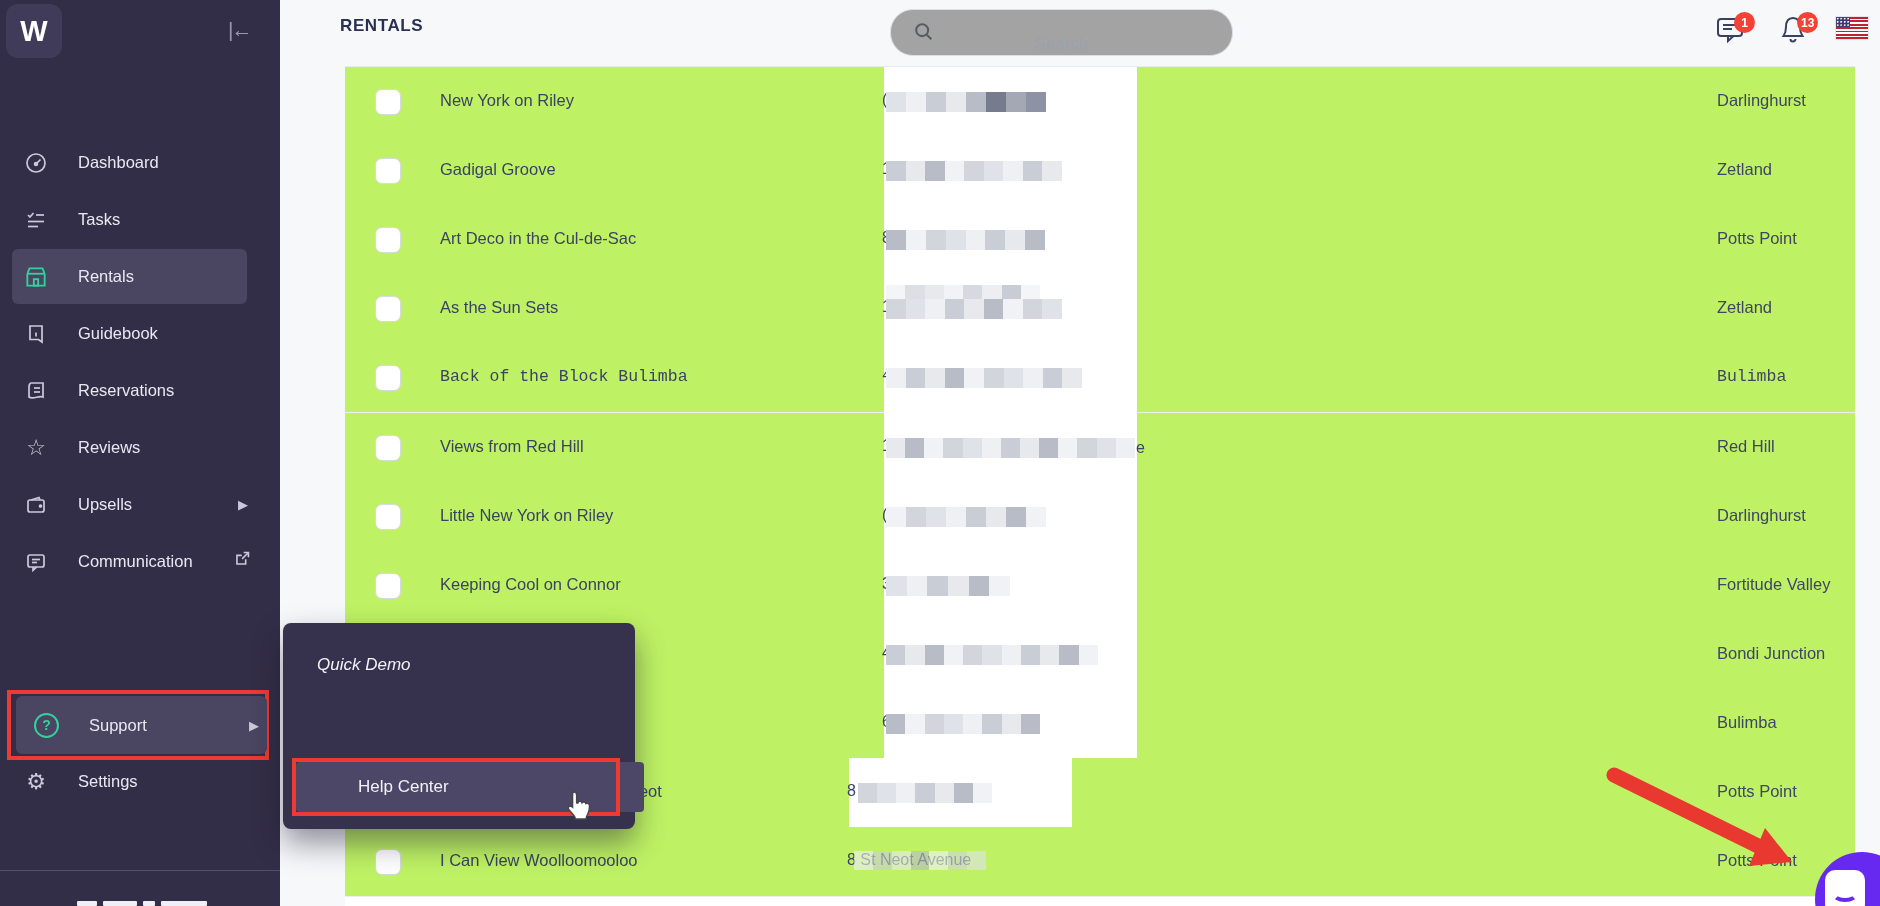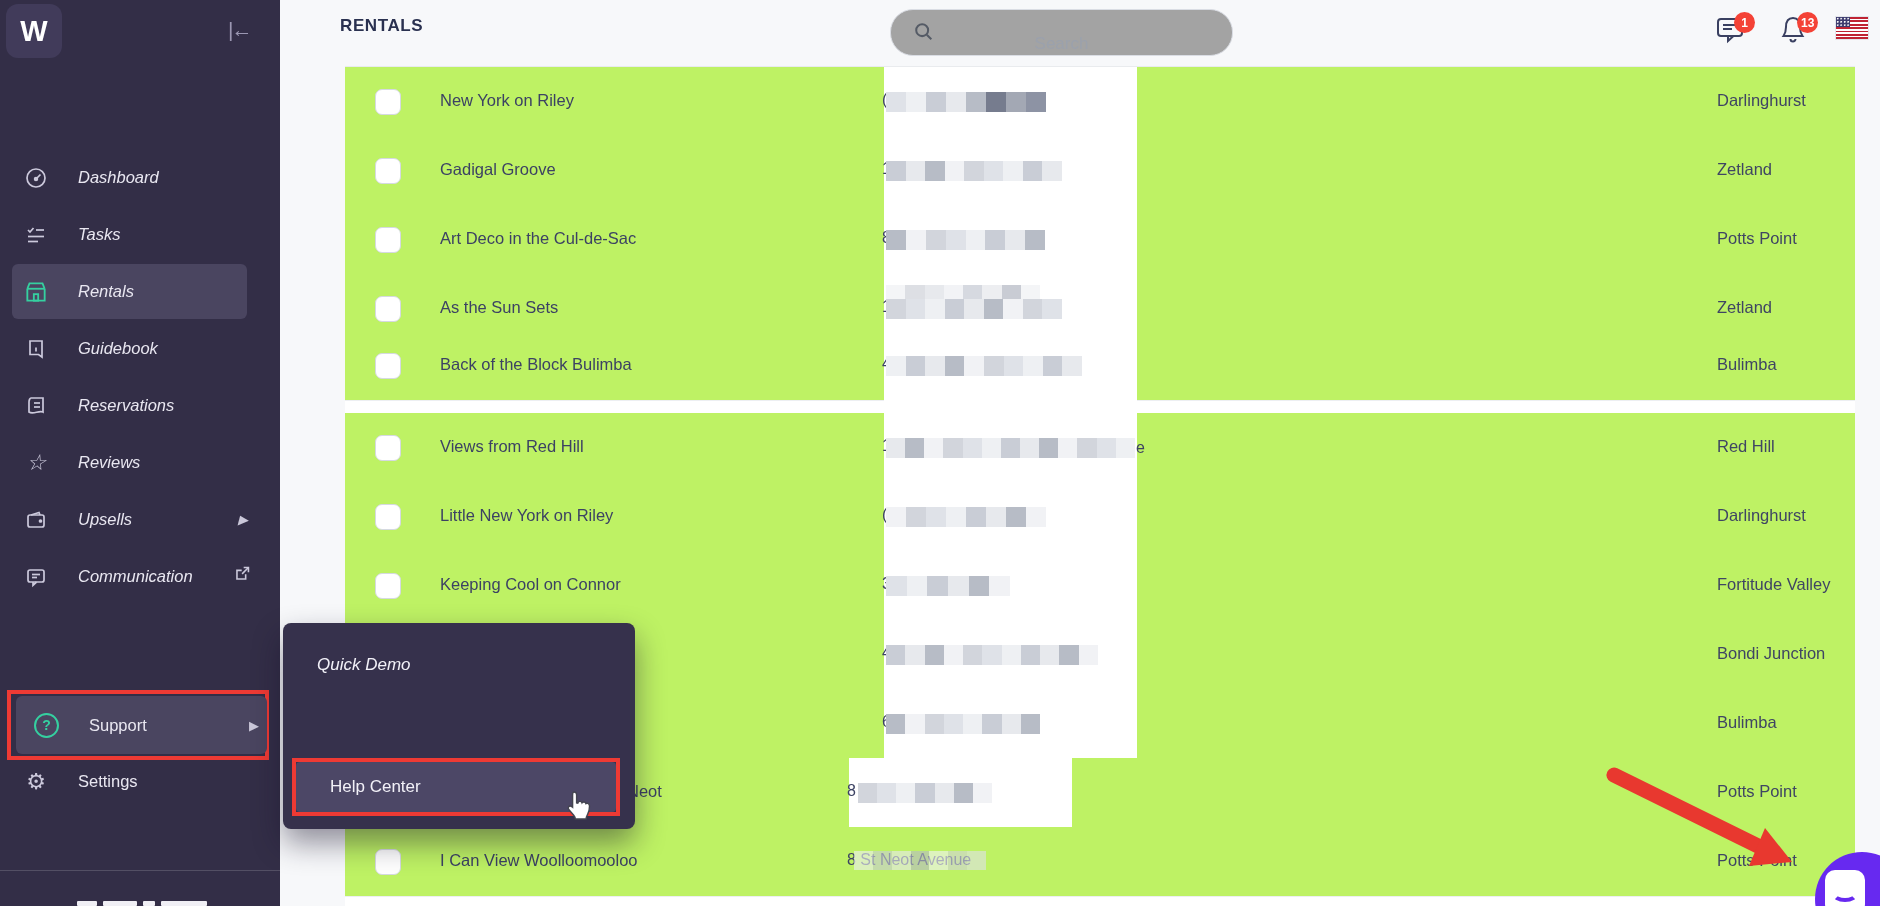--- a/index.html
+++ b/index.html
@@ -6,21 +6,21 @@
   body{
     width:1880px;height:906px;position:relative;overflow:hidden;
     background:#f7f8fa;font-family:"Liberation Sans",sans-serif;
     -webkit-font-smoothing:antialiased;
   }
   
   .sidebar{position:absolute;left:0;top:0;width:280px;height:906px;background:#332e47;z-index:20;}
   .logo-tile{position:absolute;left:6px;top:4px;width:56px;height:54px;border-radius:12px;
     background:#413b5a;color:#fff;font-weight:bold;font-size:29px;display:flex;align-items:center;justify-content:center;}
   .collapse{position:absolute;left:228px;top:18px;color:#9b97b2;font-size:21px;letter-spacing:-2px;cursor:pointer;}
-  .nav{position:absolute;left:0;top:149px;width:264px;font-style:italic;}
+  .nav{position:absolute;left:0;top:134px;width:264px;}
   .nav-item{position:relative;height:57px;display:flex;align-items:center;color:#e9e7f1;font-size:16.5px;}
   .nav-item .ico{position:absolute;left:23px;width:26px;height:26px;display:flex;align-items:center;justify-content:center;}
   .nav-item .lbl{position:absolute;left:78px;white-space:nowrap;}
   .nav-item.active::before{content:"";position:absolute;left:12px;right:17px;top:1px;bottom:1px;background:#4a4560;border-radius:6px;}
   .nav-item>*{position:relative;}
   .chev{position:absolute;left:238px;color:#cac7d9;font-size:13px;}
   .extlink{position:absolute;left:233px;top:16px;}
   .glyph-ico{font-size:22px;color:#ccc9dc;line-height:1;}
   .q-circle{width:21px;height:21px;border:2px solid #35d0a0;border-radius:50%;color:#35d0a0;
     font-size:14px;font-weight:bold;display:flex;align-items:center;justify-content:center;}
@@ -65,21 +65,21 @@
   .row.overlay .blur{left:509px;top:24px;height:19px;opacity:.62;}
   .blur2{position:absolute;left:541px;top:11px;height:14px;display:flex;opacity:.75;}
   .tailfrag{position:absolute;left:791px;top:26px;font-size:16px;color:#3c4263;}
   .r11 .rname{left:282px;}
   
   .popup{position:absolute;left:283px;top:623px;width:352px;height:206px;background:#36314c;border-radius:8px;
     box-shadow:0 14px 30px rgba(18,14,38,.45);z-index:40;}
   .popup-item{position:absolute;left:0;width:352px;height:50px;display:flex;align-items:center;color:#f2f1f8;font-size:17px;}
   .popup-item .lbl{margin-left:34px;}
   .pi-0{top:17px;font-style:italic;}.pi-1{top:78px;}
-  .pi-2{top:139px;left:13px;width:320px;background:#4c4766;border-radius:4px;}
+  .pi-2{top:139px;left:13px;width:320px;background:#4c4766;border-radius:4px;padding-left:28px;}
   .help-redbox{position:absolute;left:9px;top:135px;width:320px;height:50px;border:4px solid #ee3a34;z-index:41;}
   
   .arrow-svg{position:absolute;left:0;top:0;width:1880px;height:906px;z-index:60;pointer-events:none;}
   .messenger{position:absolute;left:1815px;top:852px;width:94px;height:94px;border-radius:50%;background:#6729f0;z-index:55;}
   .messenger .card{position:absolute;left:10px;top:18px;width:40px;height:44px;background:#fff;border-radius:10px;}
   .messenger .smile{position:absolute;left:7px;top:16px;width:26px;height:16px;border:4px solid transparent;
     border-bottom:4px solid #6729f0;border-radius:50%;box-sizing:border-box;}
   .cursor{position:absolute;left:566px;top:790px;z-index:70;pointer-events:none;}
 </style>
 </head>
@@ -324,21 +324,21 @@
         <div style="width: 19.5556px; background: rgb(201, 205, 214);"></div>
         <div style="width: 19.5556px; background: rgb(231, 233, 237);"></div>
         <div style="width: 19.5556px; background: rgb(183, 188, 198);"></div>
         <div style="width: 19.5556px; background: rgb(241, 242, 245);"></div>
         <div style="width: 19.5556px; background: rgb(210, 213, 220);"></div>
         <div style="width: 19.5556px; background: rgb(223, 226, 232);"></div>
       </div>
     <div class="tailfrag"></div>
     <div class="rloc">Zetland</div>
   </div>
-    <div class="row r5" style="top: 264px;">
+    <div class="row r5" style="top: 276px; font-family: Liberation Mono, monospace;">
     <div class="cb"></div>
     <div class="rname">Back of the Block Bulimba</div>
     <div class="patch"></div>
     <div class="frag">4</div>
     <div class="addr"></div>
     <div class="blur2"></div>
     <div class="blur">
         <div style="width: 19.6px; background: rgb(238, 240, 243);"></div>
         <div style="width: 19.6px; background: rgb(201, 205, 214);"></div>
         <div style="width: 19.6px; background: rgb(231, 233, 237);"></div>

